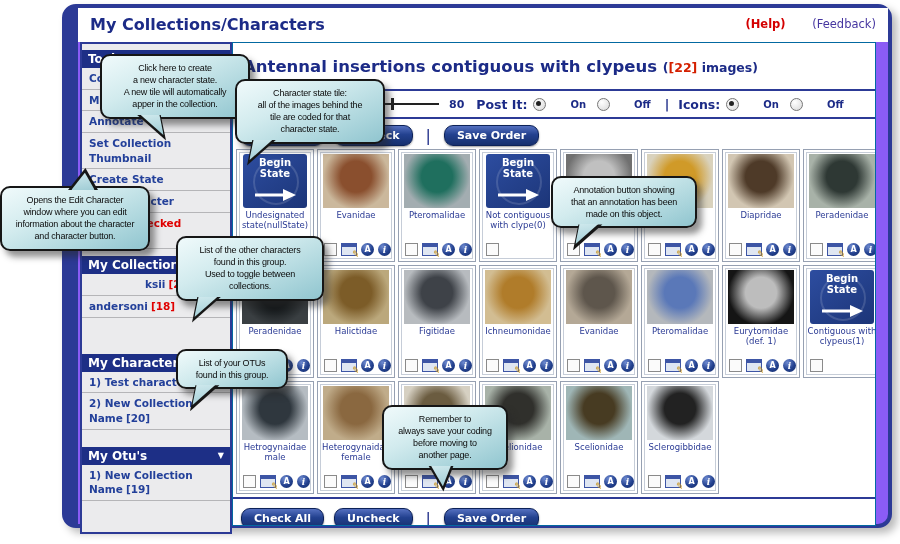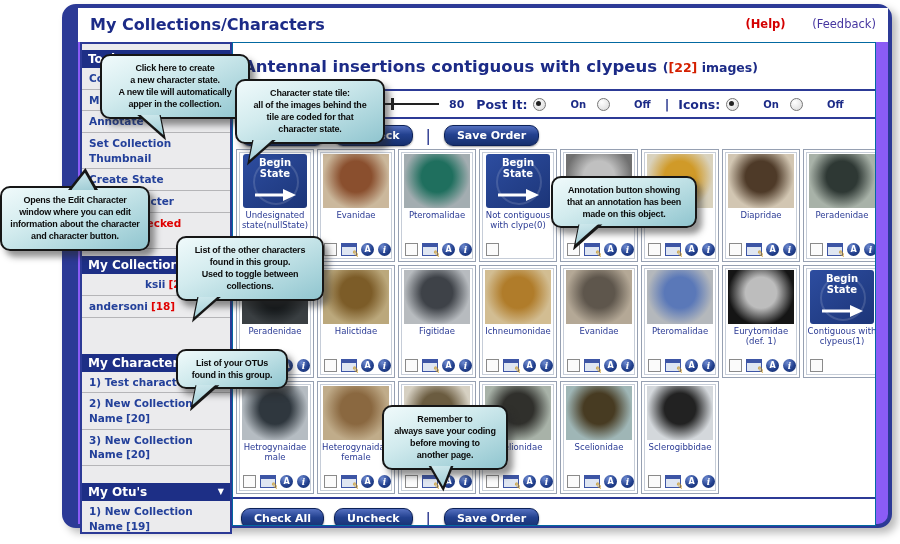--- a/index.html
+++ b/index.html
@@ -69,21 +69,21 @@
   .ic-annot::before{content:"";position:absolute;left:0;top:0;right:0;height:3px;background:#3d55a5;}
   .ic-annot .pencil{position:absolute;right:-4px;bottom:-4px;font-size:9px;color:#c79012;transform:rotate(8deg);}
   .circ{width:13px;height:13px;border-radius:50%;color:#fff;font-size:8px;font-weight:bold;
         display:inline-flex;align-items:center;justify-content:center;cursor:pointer;
         background:radial-gradient(circle at 35% 28%,#6e8ad0 0%,#23418f 55%,#122a66 100%);}
   .circ.it{font-style:italic;font-family:"DejaVu Serif",serif;font-size:9px;}
 
   
   .tooltip{position:absolute;z-index:60;border:2px solid #161616;border-radius:10px;
            background:linear-gradient(155deg,#f0fafb 0%,#d2ebee 38%,#abd5dc 75%,#90c5cf 100%);
-           box-shadow:5px 6px 6px rgba(40,40,40,.5);padding:6px 6px;font-size:9px;font-weight:bold;
+           box-shadow:5px 6px 6px rgba(40,40,40,.5);padding:6px 6px;font-size:9px;font-weight:normal;
            color:#0b0b0b;text-align:center;white-space:pre-line;line-height:1.35;letter-spacing:-.2px;
            font-family:"Liberation Sans",sans-serif;box-sizing:border-box;}
   .tail{position:absolute;width:30px;height:26px;}
   .tail::before{content:"";position:absolute;inset:0;background:#161616;clip-path:var(--clip);}
   .tail::after{content:"";position:absolute;inset:0;background:linear-gradient(170deg,#cfe9ed,#9fccd5);
                clip-path:var(--clip);transform:scale(.78);}
   .tail-dl{bottom:-24px;--clip:polygon(18% 0,98% 0,0 100%);}  .tail-dl::after{transform-origin:35% 0;}
   .tail-dr{bottom:-24px;--clip:polygon(2% 0,82% 0,100% 100%);} .tail-dr::after{transform-origin:65% 0;}
   .tail-d{bottom:-24px;--clip:polygon(8% 0,92% 0,58% 100%);}   .tail-d::after{transform-origin:50% 0;}
   .tail-u{top:-20px;height:22px;--clip:polygon(0 100%,100% 100%,58% 0);} .tail-u::after{transform-origin:50% 100%;}
@@ -115,21 +115,20 @@
         </div>
         <div class="side-section" style="margin-bottom: 36px;">
           <div class="side-header"><span>My Collections</span><span class="caret">▼</span></div>
           <div class="side-item" style="padding-left: 63px;"><span>ksii</span><span class="cnt red">[2]</span></div>
           <div class="side-item"><span>andersoni</span><span class="cnt red">[18]</span></div>
         </div>
         <div class="side-section" style="margin-bottom: 17px;">
           <div class="side-header"><span>My Characters</span><span class="caret">▼</span></div>
           <div class="side-item"><span>1) Test character</span><span class="cnt">[26]</span></div>
           <div class="side-item"><span>2) New Collection Name</span><span class="cnt">[20]</span></div>
-          <div class="side-item"><span>3) New Collection Name</span><span class="cnt">[20]</span></div>
         </div>
         <div class="side-section" style="margin-bottom: 0px;">
           <div class="side-header"><span>My Otu's</span><span class="caret">▼</span></div>
           <div class="side-item"><span>1) New Collection Name</span><span class="cnt">[19]</span></div>
         </div>
       </div>
 
   </div>
 
   <div class="main">

